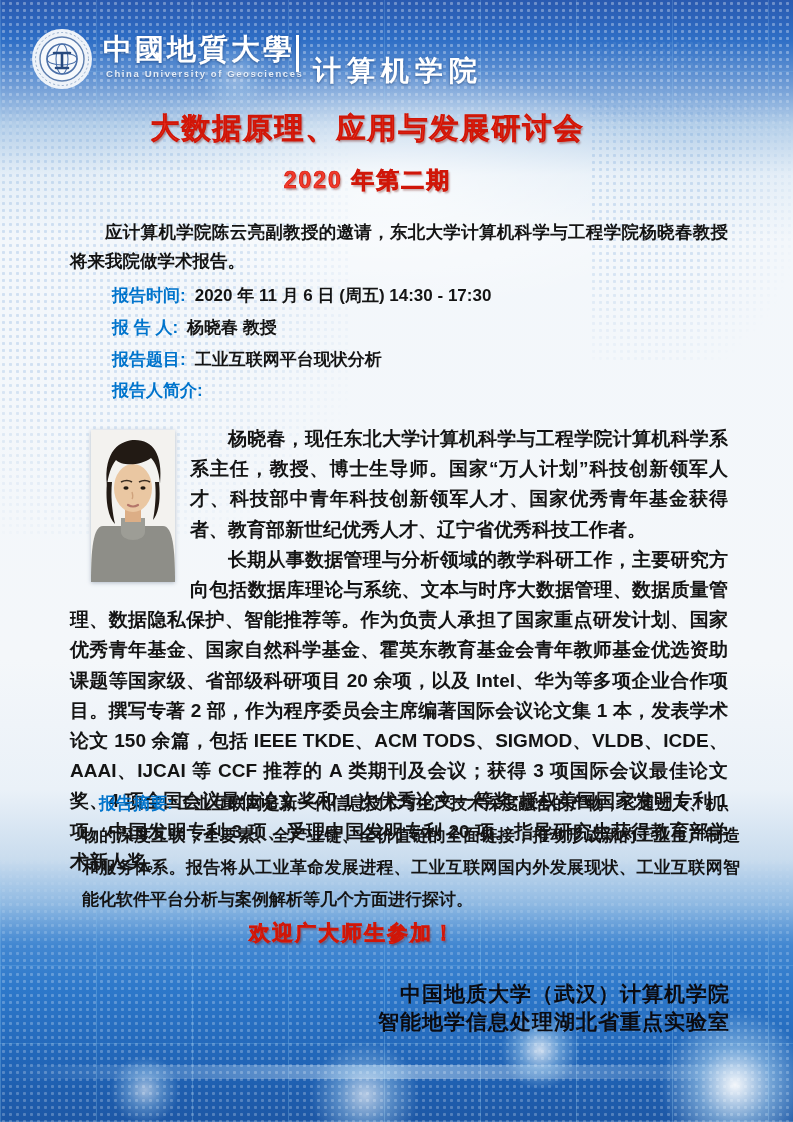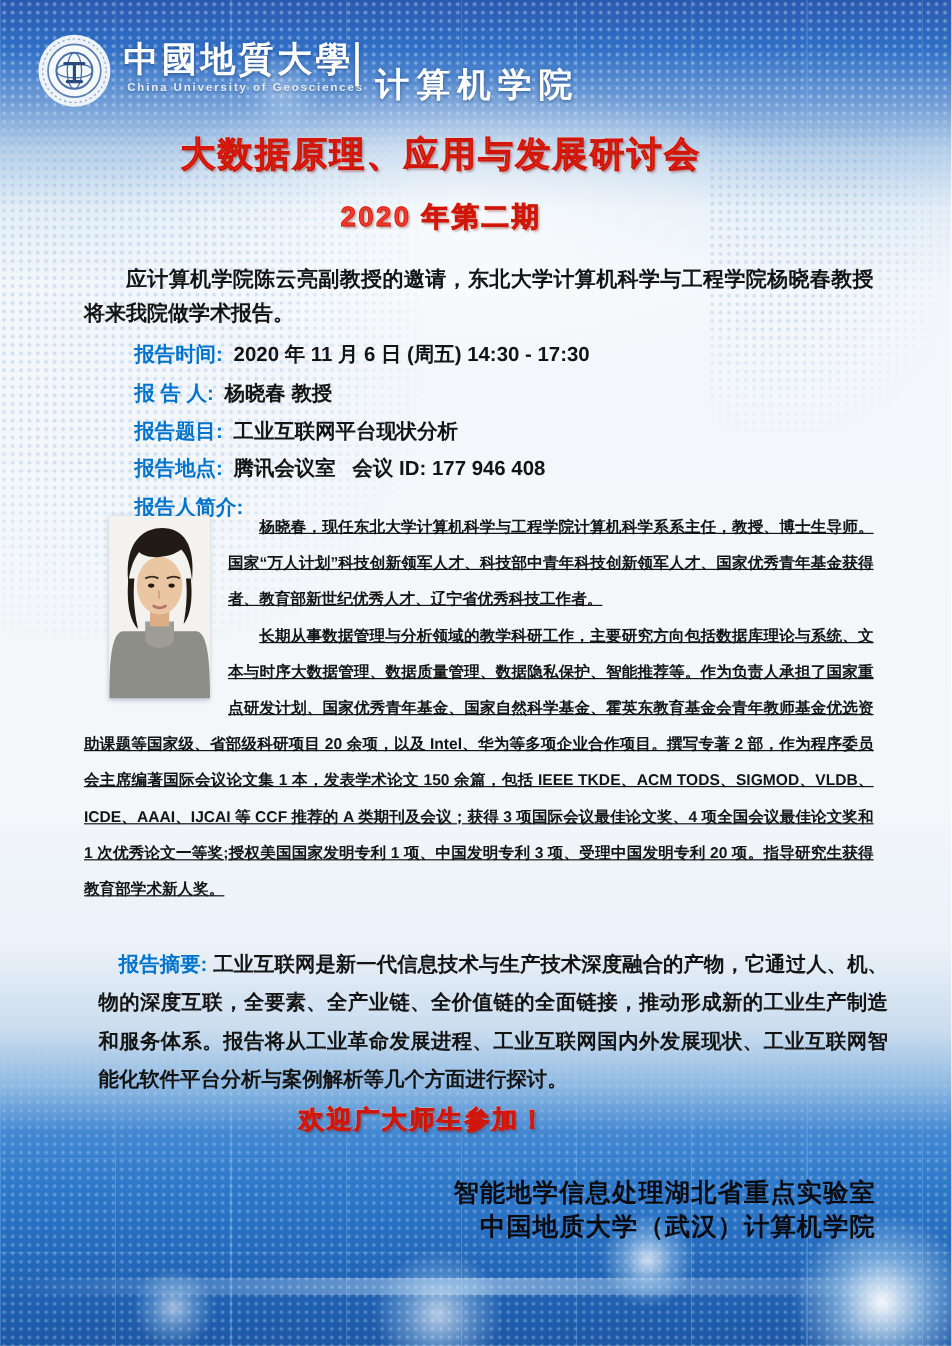--- a/index.html
+++ b/index.html
@@ -54,22 +54,22 @@
   .welcome { position:absolute; top:919px; left:0; width:705px; text-align:center;
     font-size:21px; letter-spacing:2px; }
   
   .intro { position:absolute; top:218px; left:70px; width:658px; font-size:17.5px; line-height:28.5px;
     font-weight:700; color:#141414; text-align:justify; text-indent:2em; }
   .info { position:absolute; top:280px; left:88px; width:640px; font-size:17px; font-weight:700;margin-left:24px; }
   .info-row { line-height:31.8px; white-space:pre-wrap; }
   .info-label { color:#0074cc; }
   .info-value { color:#141414; margin-left:9px; white-space:pre-wrap; }
   .bio-heading { color:#0074cc; line-height:31.8px; }
-  .bio { position:absolute; top:424px; left:70px; width:658px; font-size:13px; line-height:30.2px;
-    font-weight:700; color:#141414; text-align:justify;text-decoration:underline; }
+  .bio { position:absolute; top:424px; left:70px; width:658px; font-size:19px; line-height:30.2px;
+    font-weight:700; color:#141414; text-align:justify; }
   .bio p { text-indent:2em; }
   .photo { float:left; width:84px; height:152px; margin:6px 15px 3px 21px;
     box-shadow:0 1px 4px rgba(60,80,110,.35); }
   .abstract { position:absolute; top:788px; left:82px; width:658px; font-size:17px; line-height:32px;
     font-weight:700; color:#141414; text-align:justify; text-indent:1em; }
   .abstract-label { color:#0074cc; }
   
   .footer { position:absolute; top:980px; right:63px; text-align:right;
     font-family:"DejaVu Serif","Liberation Serif",serif; font-weight:700;
     font-size:21px; line-height:27.5px; color:#0b0b10; letter-spacing:1px; }
@@ -110,21 +110,20 @@
 
   <div class="title-main red-display">大数据原理、应用与发展研讨会</div>
   <div class="title-session red-display">2020 年第二期</div>
 
   <p class="intro">应计算机学院陈云亮副教授的邀请，东北大学计算机科学与工程学院杨晓春教授将来我院做学术报告。</p>
 
   <div class="info">
     <div class="info-row"><span class="info-label">报告时间:</span><span class="info-value">2020 年 11 月 6 日 (周五) 14:30 - 17:30</span></div>
     <div class="info-row"><span class="info-label">报 告 人:</span><span class="info-value">杨晓春 教授</span></div>
     <div class="info-row"><span class="info-label">报告题目:</span><span class="info-value">工业互联网平台现状分析</span></div>
-    <div class="info-row"><span class="info-label">报告地点:</span><span class="info-value">腾讯会议室   会议 ID: 177 946 408</span></div>
     <div class="bio-heading">报告人简介:</div>
   </div>
 
   <div class="bio">
     <div class="photo">
       <svg viewBox="0 0 84 152" width="84" height="152">
         <rect x="0" y="0" width="84" height="152" fill="#f3f2ef"></rect>
         <rect x="0" y="0" width="84" height="152" fill="url(#shade)" opacity="0"></rect>
         <path d="M12 96 C2 96 0 120 0 152 L84 152 C84 120 82 96 72 96 Z" fill="#8e8e88"></path>
         <path d="M30 88 h24 v14 a12 8 0 0 1 -24 0 Z" fill="#9d9d96"></path>
@@ -143,17 +142,17 @@
     </div>
     <p>杨晓春，现任东北大学计算机科学与工程学院计算机科学系系主任，教授、博士生导师。国家“万人计划”科技创新领军人才、科技部中青年科技创新领军人才、国家优秀青年基金获得者、教育部新世纪优秀人才、辽宁省优秀科技工作者。</p>
     <p>长期从事数据管理与分析领域的教学科研工作，主要研究方向包括数据库理论与系统、文本与时序大数据管理、数据质量管理、数据隐私保护、智能推荐等。作为负责人承担了国家重点研发计划、国家优秀青年基金、国家自然科学基金、霍英东教育基金会青年教师基金优选资助课题等国家级、省部级科研项目 20 余项，以及 Intel、华为等多项企业合作项目。撰写专著 2 部，作为程序委员会主席编著国际会议论文集 1 本，发表学术论文 150 余篇，包括 IEEE TKDE、ACM TODS、SIGMOD、VLDB、ICDE、AAAI、IJCAI 等 CCF 推荐的 A 类期刊及会议；获得 3 项国际会议最佳论文奖、4 项全国会议最佳论文奖和 1 次优秀论文一等奖;授权美国国家发明专利 1 项、中国发明专利 3 项、受理中国发明专利 20 项。指导研究生获得教育部学术新人奖。</p>
   </div>
 
   <p class="abstract"><span class="abstract-label">报告摘要:</span> <span>工业互联网是新一代信息技术与生产技术深度融合的产物，它通过人、机、物的深度互联，全要素、全产业链、全价值链的全面链接，推动形成新的工业生产制造和服务体系。报告将从工业革命发展进程、工业互联网国内外发展现状、工业互联网智能化软件平台分析与案例解析等几个方面进行探讨。</span></p>
 
   <div class="welcome red-display">欢迎广大师生参加！</div>
 
   <div class="footer">
+    <div>中国地质大学（武汉）计算机学院</div>
     <div>智能地学信息处理湖北省重点实验室</div>
-    <div>中国地质大学（武汉）计算机学院</div>
   </div>
 
 </div>
 
 </body></html>

